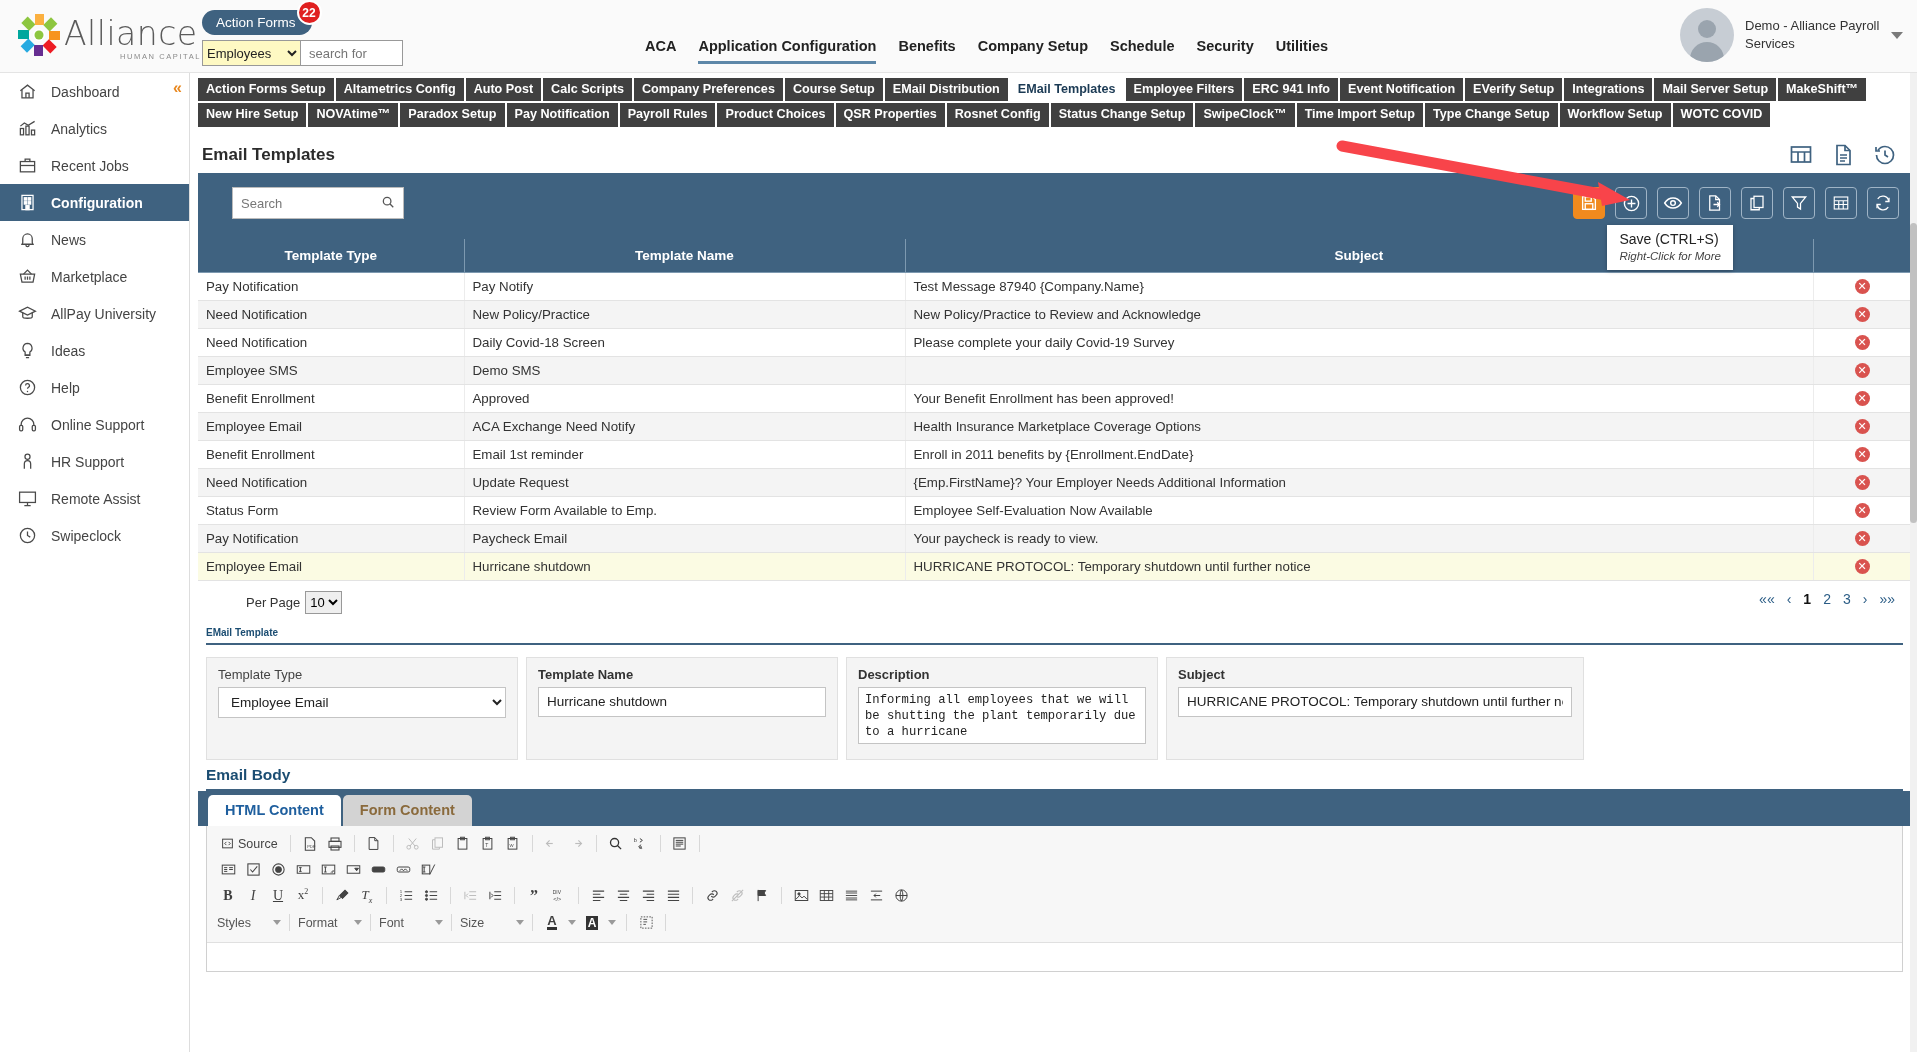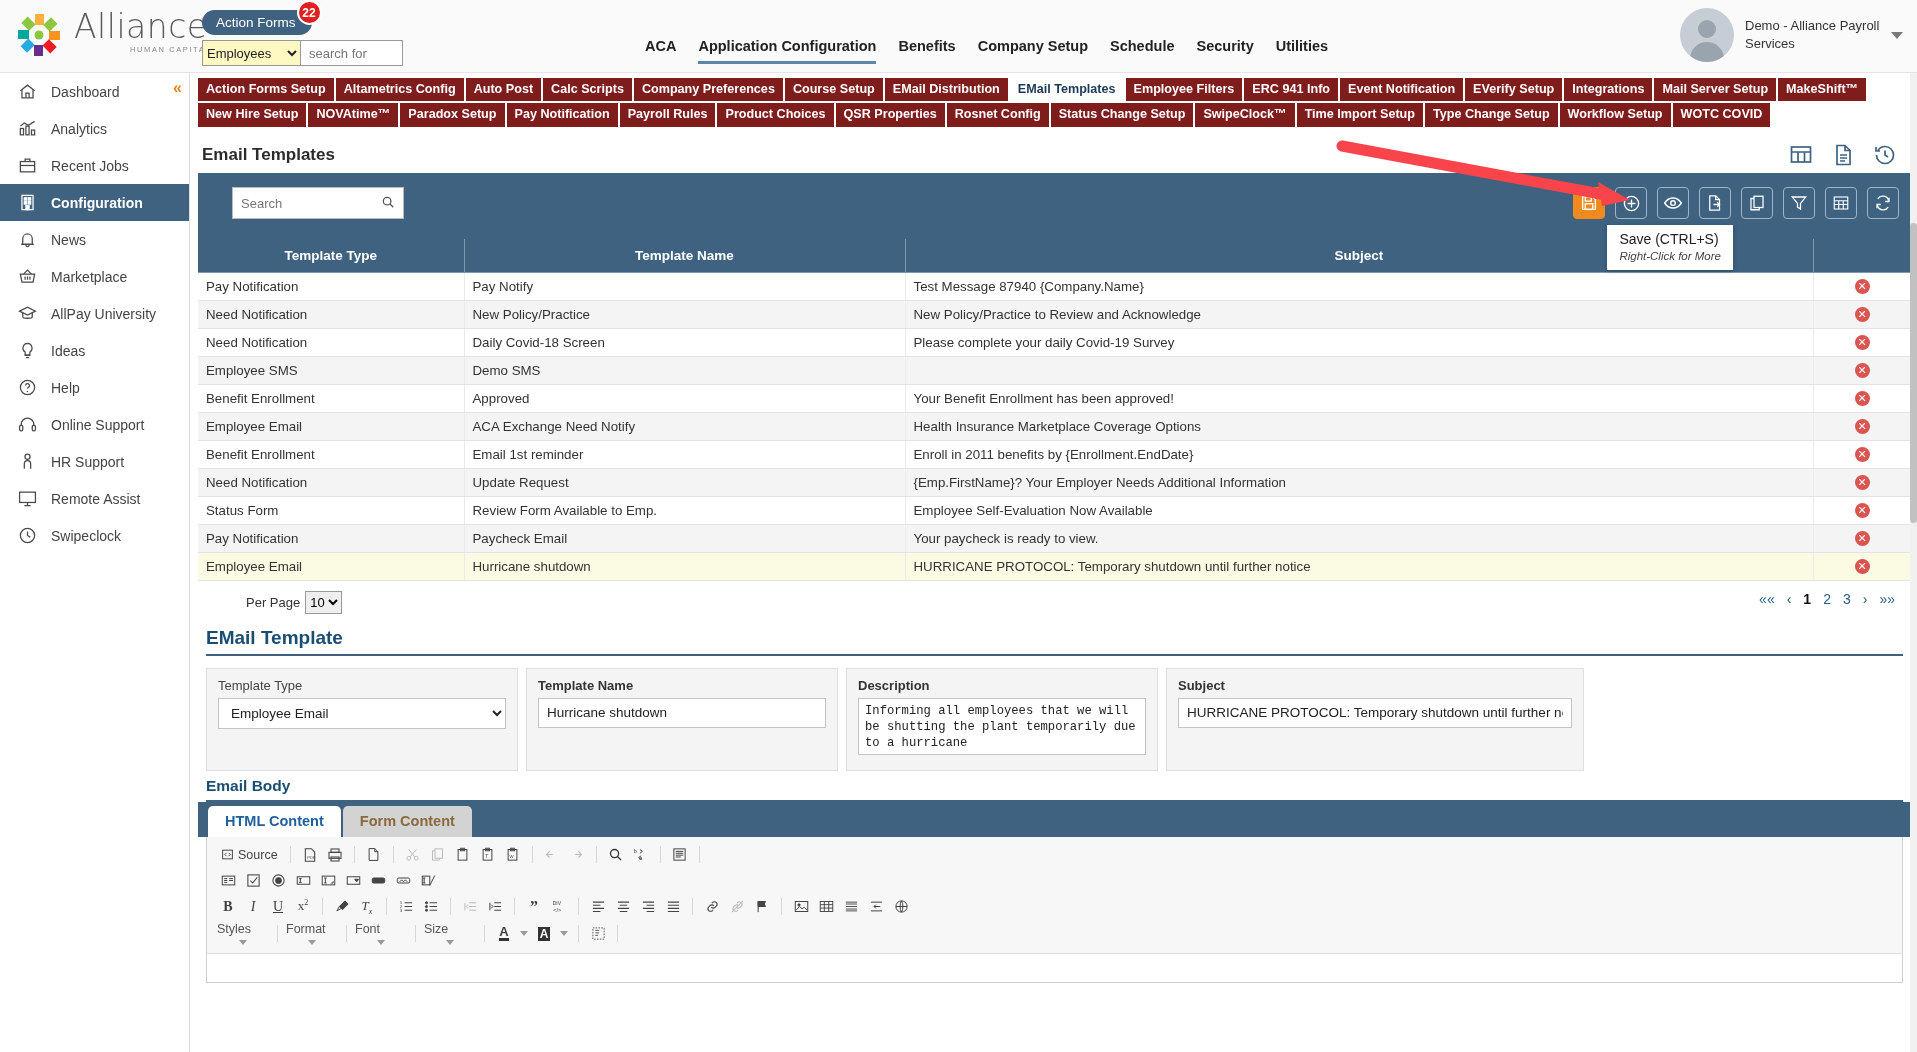--- a/index.html
+++ b/index.html
@@ -10,21 +10,21 @@
     background: #ffffff;
     font-family: "Liberation Sans", sans-serif;
     font-size: 13px;
     color: #333;
   }
   
   .topbar {
     position: absolute; left: 0; top: 0; width: 1917px; height: 73px;
     background: #fafafa; border-bottom: 1px solid #e4e4e4;
   }
-  .logo-wrap { position: absolute; left: 14px; top: 10px; display: flex; align-items: flex-start; gap: 10px; }
+  .logo-wrap { position: absolute; left: 14px; top: 10px; display: flex; align-items: flex-end; gap: 0; }
   .logo-mark { width: 50px; height: 50px; position: relative; }
   .logo-text { display: flex; flex-direction: column; line-height: 1; }
   .logo-title { font-size: 33px; color: #5b5b5b; font-family: "DejaVu Sans", sans-serif; font-weight: 300; letter-spacing: .5px; }
   .logo-sub { font-size: 7.5px; color: #8a8a8a; letter-spacing: 1.6px; margin-top: 3px; margin-left: 56px; }
 
   .action-forms-btn {
     position: absolute; left: 202px; top: 10px;
     background: #3f6280; color: #fff; border-radius: 13px;
     padding: 5px 16px 5px 14px; font-size: 13.5px; font-weight: 500;
     cursor: pointer; white-space: nowrap;
@@ -73,21 +73,21 @@
     padding-left: 17px; font-size: 14px; color: #444; cursor: pointer;
   }
   .side-item.active { background: #3f6280; color: #fff; font-weight: bold; }
   .side-ico { width: 21px; height: 21px; display:flex; align-items:center; justify-content:center; flex: none; }
   .side-ico svg { display:block; }
 
   
   .tabzone { position: absolute; left: 198px; top: 78px; width: 1713px; }
   .tabrow { display: flex; gap: 2px; margin-bottom: 2px; flex-wrap: nowrap; }
   .subtab {
-    background: #7f1d1d; color: #fff; font-weight: bold; font-size: 12.6px;
+    background: #404040; color: #fff; font-weight: bold; font-size: 12.6px;
     padding: 4px 8px 5px; white-space: nowrap; cursor: pointer; line-height: 1.15;
   }
   .subtab.active { background: #fff; color: #1b3a54; }
 
   
   .content { position: absolute; left: 198px; top: 138px; width: 1713px; }
   .page-title { font-size: 17px; font-weight: bold; color: #2b2b2b; padding: 7px 0 8px 4px; }
   .title-icons { position: absolute; right: 14px; top: 5px; display: flex; gap: 18px; align-items:center; }
   .ti { width: 24px; height: 24px; color: #3f6280; cursor: pointer; }
 
@@ -137,21 +137,21 @@
   }
 
   .pager-row { position: relative; height: 44px; padding-top: 11px; }
   .perpage { position: absolute; left: 48px; top: 10px; display: flex; align-items: center; gap: 5px; font-size: 13px; color: #333; }
   .perpage select { height: 23px; font-size: 13px; font-family: "Liberation Sans", sans-serif; border:1px solid #999; }
   .pagenums { position: absolute; right: 16px; top: 10px; display: flex; align-items: center; gap: 12px; font-size: 14px; color: #2b5d86; }
   .pagenums .pn { cursor: pointer; }
   .pagenums .pn.cur { font-weight: bold; color: #111; }
 
   
-  .sect-h { font-size: 19px; font-weight: bold; color: #1b4d72; padding: 2px 0 5px 8px; }
+  .sect-h { font-size: 10px; font-weight: bold; color: #1b4d72; padding: 2px 0 5px 8px; }
   .sect-rule { border-bottom: 2px solid #3f6280; margin: 0 8px 0 8px; }
 
   .fields { display: flex; gap: 8px; padding: 12px 8px 0 8px; }
   .fbox { background: #f4f4f4; border: 1px solid #e0e0e0; padding: 9px 11px 12px; }
   .flabel { font-size: 13px; font-weight: bold; color: #333; margin-bottom: 5px; }
   .flabel.lt { font-weight: normal; color: #444; }
   .finput {
     width: 100%; height: 30px; border: 1px solid #c4c4c4; background: #fff;
     font-size: 13.5px; padding: 0 8px; font-family: "Liberation Sans", sans-serif; color: #222;
   }
@@ -170,21 +170,21 @@
     border-radius: 5px 5px 0 0; background: #d3d3d3; color: #8a6a3c;
   }
   .ed-tab.active { background: #fff; color: #1f5f9e; }
   .ck-wrap { border: 1px solid #d0d0d0; border-top: none; background: #1d4ed8; margin: 0 8px; }
   .ck-toolbar { background: #f7f7f7; border-bottom: 1px solid #e0e0e0; padding: 5px 10px; }
   .ck-row { display: flex; align-items: center; gap: 3px; height: 26px; }
   .ck-btn { width: 22px; height: 22px; display: flex; align-items: center; justify-content: center; color: #3f3f3f; cursor: pointer; }
   .ck-btn.dim { color: #bdbdbd; }
   .ck-btn.txt { width: auto; gap: 4px; padding: 0 4px; font-size: 12.5px; color: #444; }
   .ck-sep { width: 1px; height: 17px; background: #d8d8d8; margin: 0 5px; }
-  .ck-combo { display: flex; align-items: center; gap: 4px; font-size: 12.5px; color: #555; cursor: pointer; flex-direction: column; }
+  .ck-combo { display: flex; align-items: center; gap: 4px; font-size: 12.5px; color: #555; cursor: pointer; }
   .ck-combo .lbl { min-width: 52px; }
   .ck-combo .cv { width:0;height:0;border-left:4px solid transparent;border-right:4px solid transparent;border-top:5px solid #9a9a9a; }
   .ck-body { height: 28px; background: #fff; }
   .vscroll { position:absolute; right:0; top:73px; width:7px; height:979px; background:#f1f1f1; }
   .vscroll .thumb { position:absolute; top:150px; left:0; width:7px; height:300px; background:#c1c1c1; border-radius:4px; }
 </style>
 </head>
 <body>
 
 <div class="topbar">

